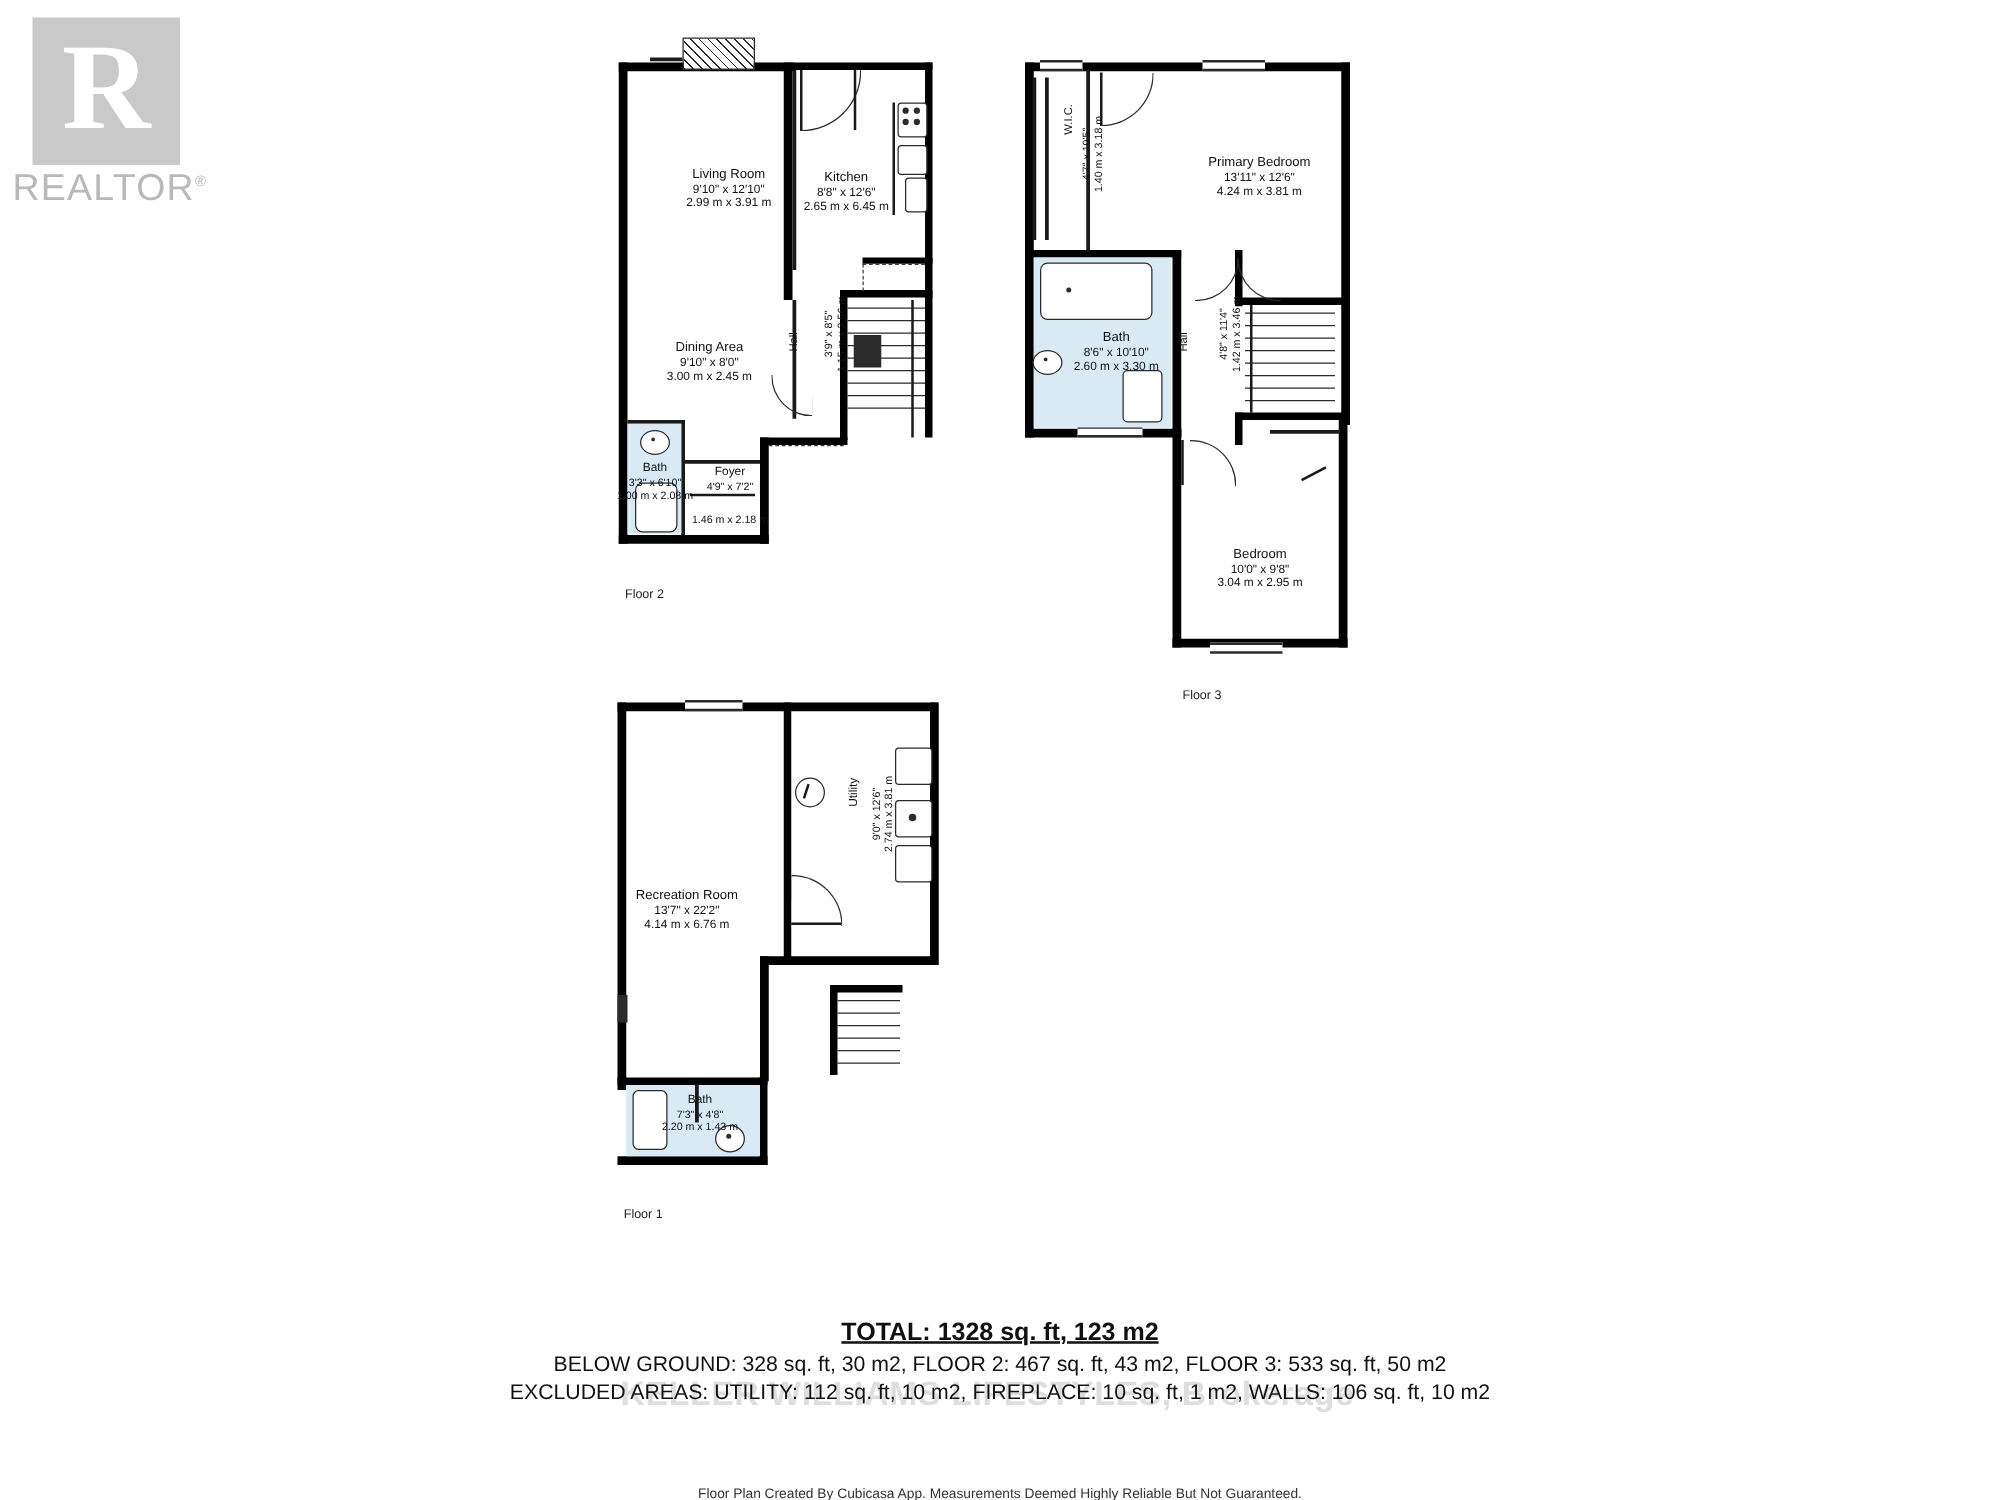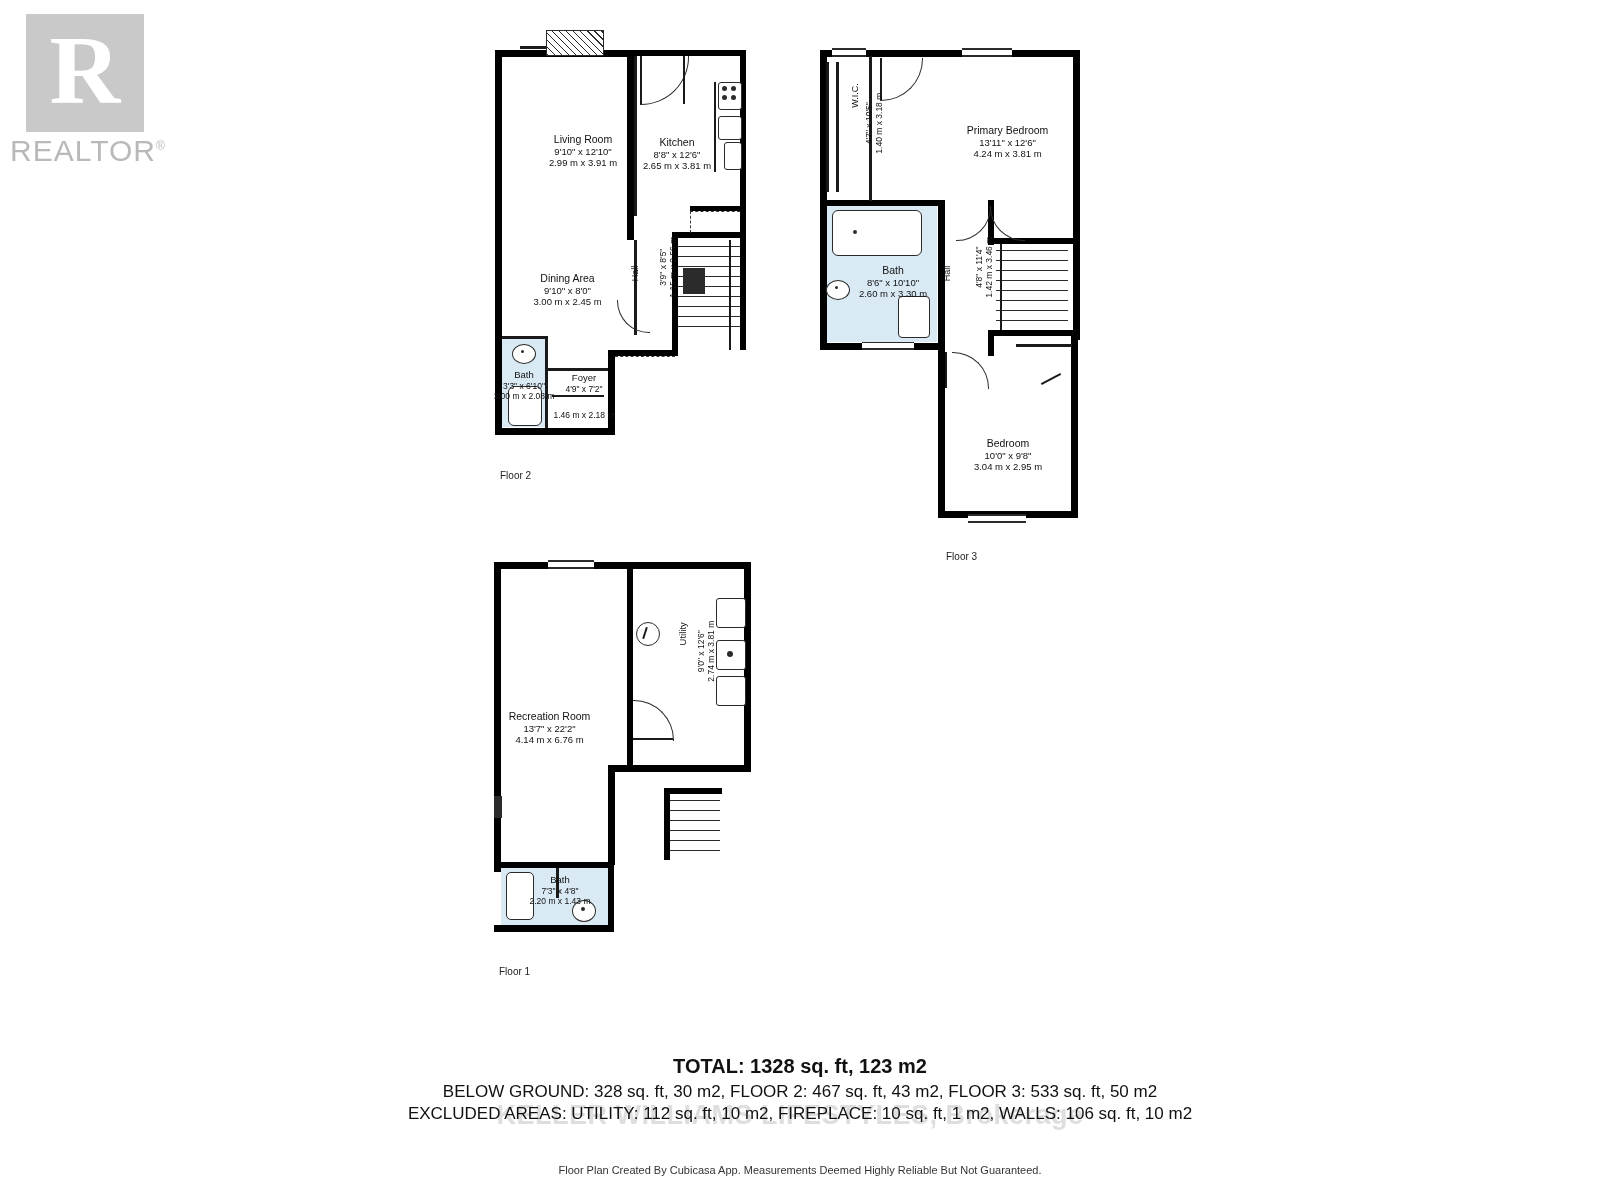--- a/index.html
+++ b/index.html
@@ -57,24 +57,24 @@
     position:absolute;
     background:repeating-linear-gradient(45deg,#2b2b2b 0 1px,#ffffff 1px 5px);
     border:1px solid #2b2b2b;
   }
   .door-arc { position:absolute; border:1.2px solid #2b2b2b; border-radius:50%; background:transparent; }
   .dash { position:absolute; border-top:1px dashed #3a3a3a; }
   .dashv { position:absolute; border-left:1px dashed #3a3a3a; }
 
   
   .totals { position:absolute; left:0; width:1600px; text-align:center; }
-  .totals .t1 { font-size:20px; font-weight:bold; }
+  .totals .t1 { font-size:20px; font-weight:bold;text-decoration:underline; }
   .totals .t2 { font-size:17px; margin-top:4px; }
   .totals .t3 { font-size:17px; margin-top:2px; }
-  .credit { position:absolute; left:0; width:1600px; text-align:center; font-size:11px; color:#333; }
+  .credit { position:absolute; left:0; width:1600px; text-align:center; font-size:11px; color:#333;margin-top:25px; }
 </style>
 </head>
 <body>
 
 <div class="stage">
 
   <div class="realtor-wm">
     <div class="sq"></div>
     <div class="rletter">R</div>
     <div class="rtext"><span>REALTOR</span><sup>®</sup></div>
@@ -142,21 +142,21 @@
 
     <div class="room" style="left:498px; top:133px; width:170px;">
       <div class="nm">Living Room</div>
       <div class="d1">9'10" x 12'10"</div>
       <div class="d2">2.99 m x 3.91 m</div>
     </div>
 
     <div class="room" style="left:640px; top:136px; width:74px;">
       <div class="nm">Kitchen</div>
       <div class="d1">8'8" x 12'6"</div>
-      <div class="d2">2.65 m x 3.81 m</div>
+      <div class="d2">2.65 m x 6.45 m</div>
     </div>
 
     <div class="room" style="left:490px; top:272px; width:155px;">
       <div class="nm">Dining Area</div>
       <div class="d1">9'10" x 8'0"</div>
       <div class="d2">3.00 m x 2.45 m</div>
     </div>
 
     <div class="room vert" style="left:600px; top:268px; width:70px; transform:rotate(-90deg); font-size:9px;">
       <div class="nm" style="font-size:9px;">Hall</div>

